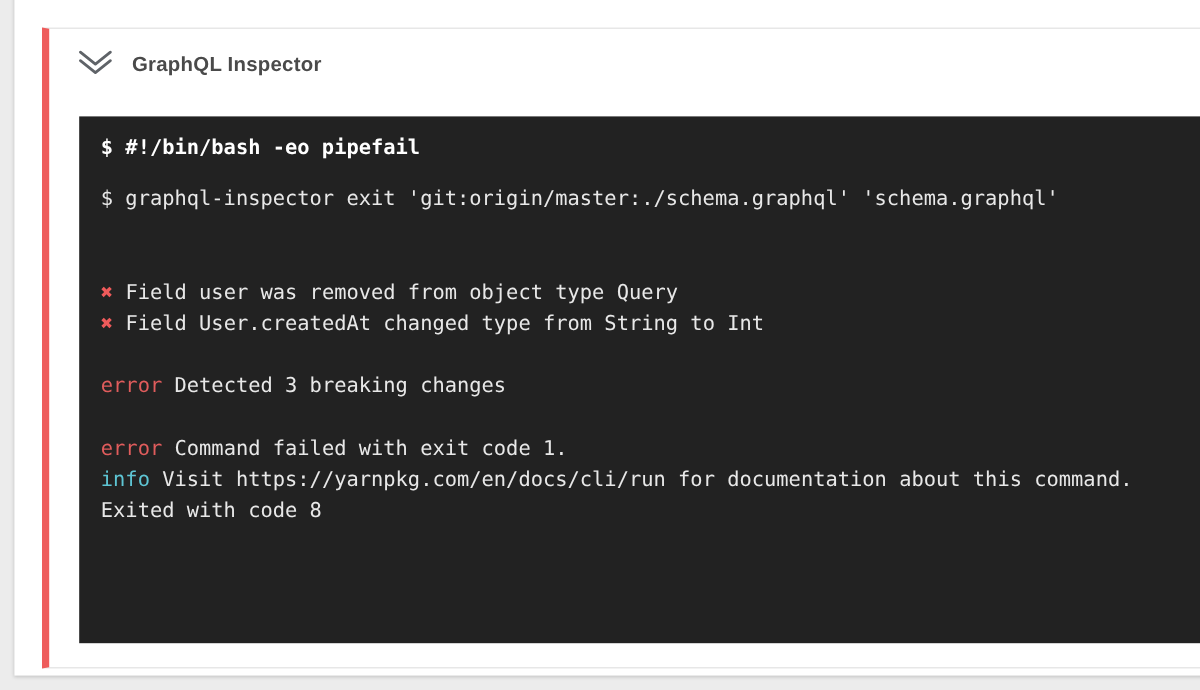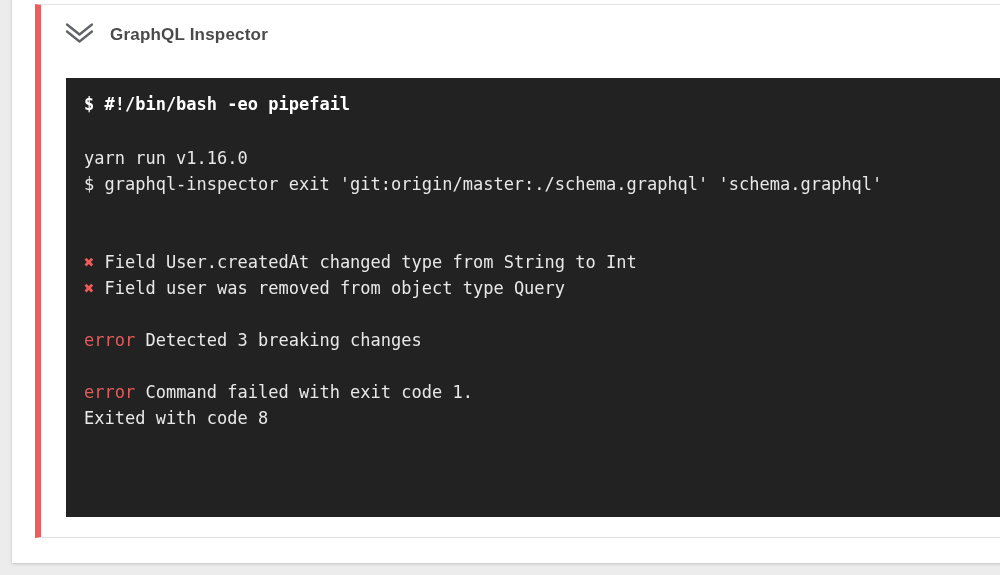--- a/index.html
+++ b/index.html
@@ -9,37 +9,37 @@
     --cross-red:#ef5b5b; --error-red:#e05c5c; --info-cyan:#5ec5d4;
   }
   *{margin:0;padding:0;box-sizing:border-box;}
   html,body{width:1000px;height:575px;overflow:hidden;background:var(--page-bg);
     font-family:"Liberation Sans",sans-serif;}
   .viewport{position:relative;width:1000px;height:575px;overflow:hidden;}
 
   .outer-card{position:absolute;left:12px;top:-10px;width:1008px;height:573px;
     background:var(--card-bg);box-shadow:0 1px 3px rgba(0,0,0,0.18);}
 
-  .step-card{position:absolute;left:35px;top:4px;width:965px;height:534px;
+  .step-card{position:absolute;left:35px;top:23px;width:965px;height:534px;
     background:var(--card-bg);
     border-top:1px solid var(--card-border);
     border-bottom:1px solid var(--card-border);
     border-left:6px solid var(--accent-red);}
 
   .step-header{position:absolute;left:22px;top:16px;display:flex;align-items:center;
     gap:14px;cursor:pointer;}
   .step-header .icon{display:inline-flex;width:33px;height:27px;}
   .step-title{font-size:17px;font-weight:700;color:var(--header-text);letter-spacing:0.2px;}
 
   .terminal{position:absolute;left:25px;right:0;top:73px;height:439px;
     background:var(--terminal-bg);color:var(--terminal-text);
     padding:13px 18px 0 18px;
     font-family:"DejaVu Sans Mono","Liberation Mono",monospace;
     font-size:17px;line-height:26px;overflow:hidden;}
-  .cmd{margin-bottom:28px;font-weight:700;color:var(--terminal-bold);}
+  .cmd{margin-bottom:17px;font-weight:700;color:var(--terminal-bold);}
   .t-line{white-space:pre;}
   .seg-plain{color:var(--terminal-text);}
   .seg-cross{color:var(--cross-red);font-weight:700;}
   .seg-error{color:var(--error-red);}
   .seg-info{color:var(--info-cyan);}
 </style>
 </head>
 <body>
 
 <div class="viewport">
@@ -54,27 +54,27 @@
         </svg>
       </span>
       <span class="step-title">GraphQL Inspector</span>
     </div>
 
     <div class="terminal">
       <div class="cmd">
           <div class="t-line"><span class="seg-plain" style="color: var(--terminal-bold);">$ #!/bin/bash -eo pipefail</span></div>
         </div>
       <div class="out">
-          <div class="t-line"><span class="seg-plain">yarn run v1.16.0</span></div>
           <div class="t-line"><span class="seg-plain">$ graphql-inspector exit 'git:origin/master:./schema.graphql' 'schema.graphql'</span></div>
           <div class="t-line">&nbsp;</div>
           <div class="t-line">&nbsp;</div>
+          <div class="t-line"><span class="seg-cross">✖</span><span class="seg-plain"> Field user was removed from object type Query</span></div>
           <div class="t-line"><span class="seg-cross">✖</span><span class="seg-plain"> Field User.createdAt changed type from String to Int</span></div>
-          <div class="t-line"><span class="seg-cross">✖</span><span class="seg-plain"> Field user was removed from object type Query</span></div>
           <div class="t-line">&nbsp;</div>
           <div class="t-line"><span class="seg-error">error</span><span class="seg-plain"> Detected 3 breaking changes</span></div>
           <div class="t-line">&nbsp;</div>
           <div class="t-line"><span class="seg-error">error</span><span class="seg-plain"> Command failed with exit code 1.</span></div>
+          <div class="t-line"><span class="seg-info">info</span><span class="seg-plain"> Visit https://yarnpkg.com/en/docs/cli/run for documentation about this command.</span></div>
           <div class="t-line"><span class="seg-plain">Exited with code 8</span></div>
         </div>
     </div>
   </div>
 </div>
 
 </body></html>

